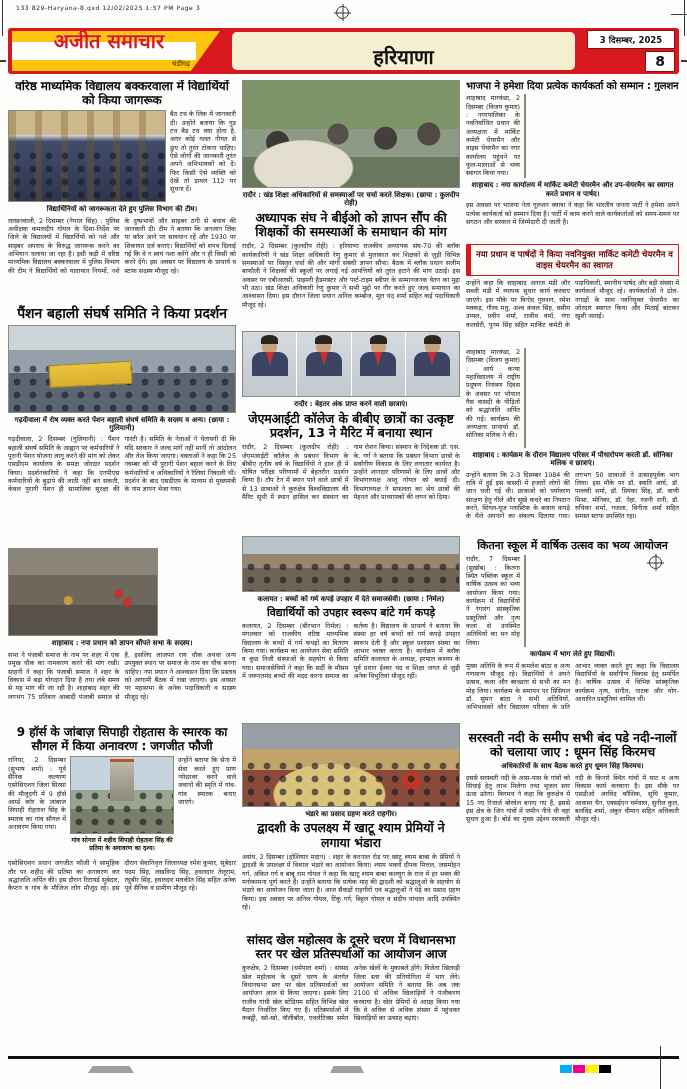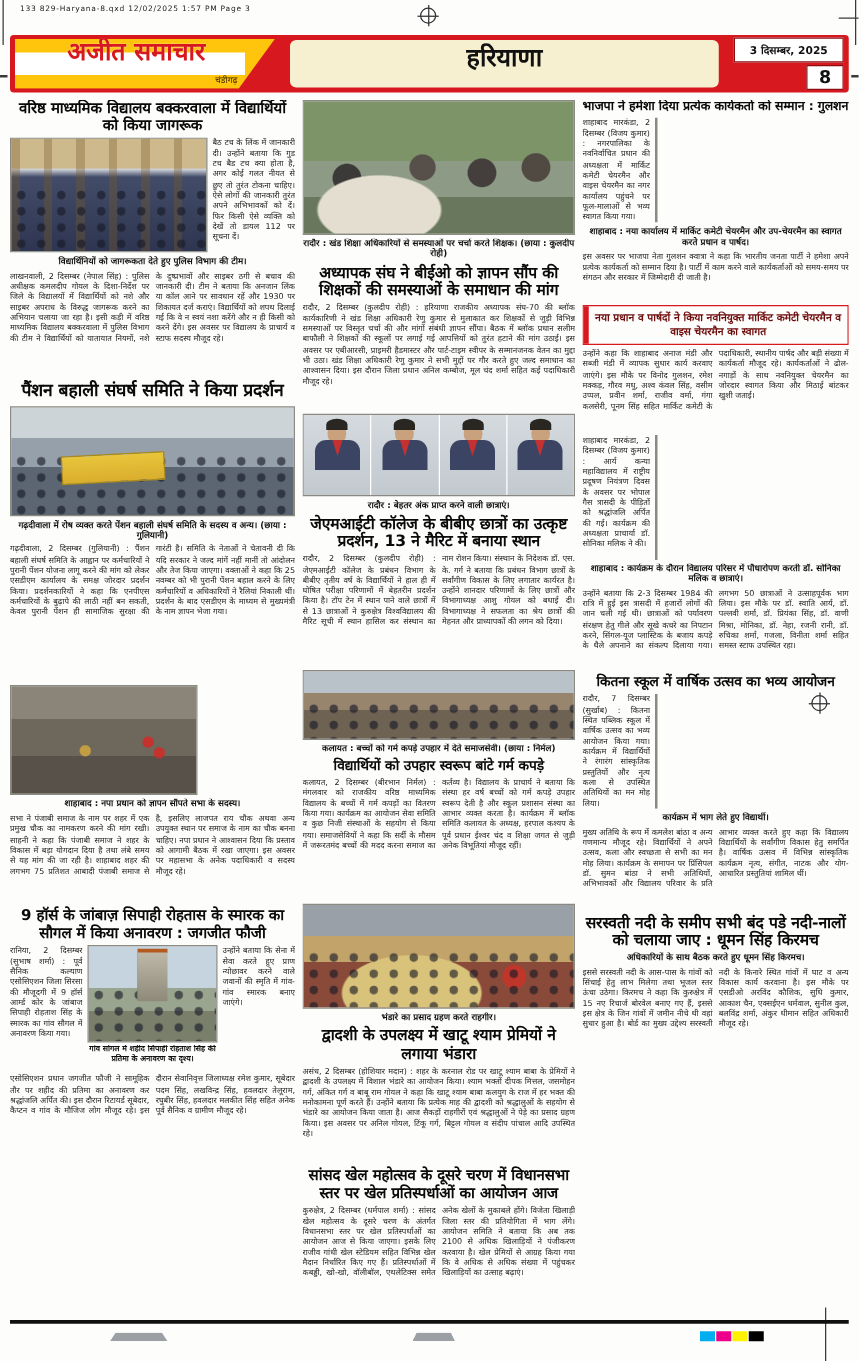--- a/index.html
+++ b/index.html
@@ -24,21 +24,21 @@
 .sm1{left:88px}.sm2{left:330px;width:34px}
 .cmyk{position:absolute;top:1065px;left:560px;display:flex;gap:1px}
 .cmyk span{width:12px;height:8px;display:block}
 .c-c{background:#00aeef}.c-m{background:#ec008c}.c-y{background:#fff200}.c-k{background:#000}
 
 .header{position:absolute;left:8px;right:8px;top:28px;height:46px;background:#d8181f;border-radius:3px;display:flex;align-items:center;padding:3px 4px}
 .masthead{position:relative;width:208px;height:40px;background:#ffc40c;clip-path:polygon(0 0,100% 0,86% 100%,0 100%);display:flex;align-items:flex-start;justify-content:center}
 .masthead .stripe{position:absolute;left:0;right:24px;top:11px;height:18px;background:#fff}
 .masthead .ttl{position:relative;font-size:20px;font-weight:700;color:#d8181f;text-shadow:0 0 1px #fff;line-height:1;padding-right:14px}
 .masthead .ed{position:absolute;right:30px;bottom:3px;font-size:7px;font-weight:400;color:#3a2800}
-.section-box{flex:1;margin:0 12px;height:38px;background:#f6f0d0;border-radius:5px;display:flex;align-items:flex-start;justify-content:center}
+.section-box{flex:1;margin:0 12px;height:38px;background:#f6f0d0;border-radius:5px;display:flex;align-items:flex-end;justify-content:center}
 .section-box span{font-size:20px;font-weight:700;color:#111}
 .daterail{width:88px;display:flex;flex-direction:column;gap:2px}
 .datebox{background:#fff;border:1px solid #8e0d12;text-align:center;font-weight:700}
 .db-date{font-size:8.5px;padding:3px 1px;color:#111}
 .db-page{width:30px;align-self:flex-end;font-size:14px;line-height:1.2;padding:1px 0;color:#111}
 
 .content{position:absolute;left:8px;right:8px;top:80px;height:945px;display:flex;gap:6px}
 .col{display:flex;flex-direction:column;gap:5px;overflow:hidden}
 .col1{width:228px}.col2{width:218px}.col3{flex:1}
 .block{display:flex;flex-direction:column;gap:3px}

